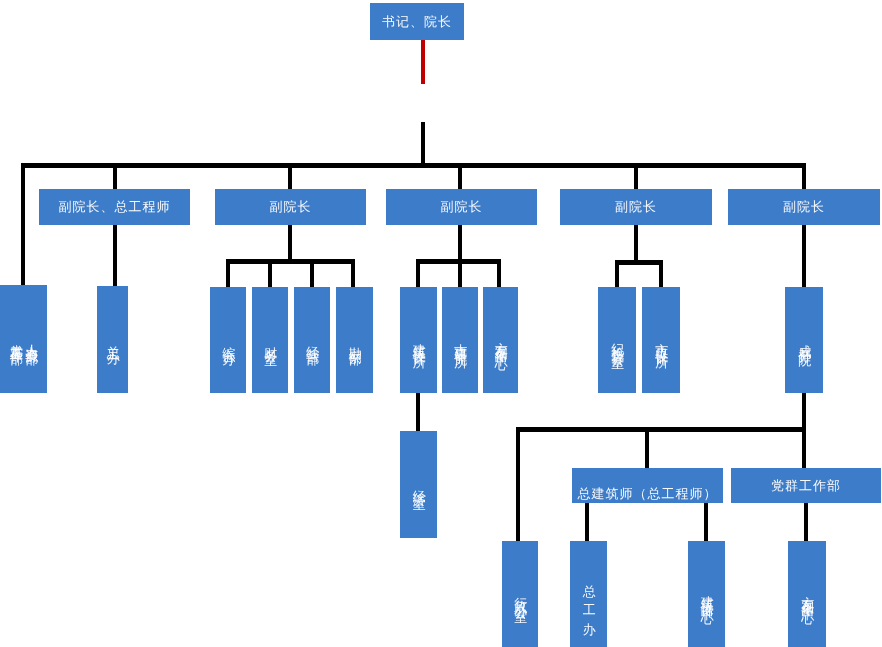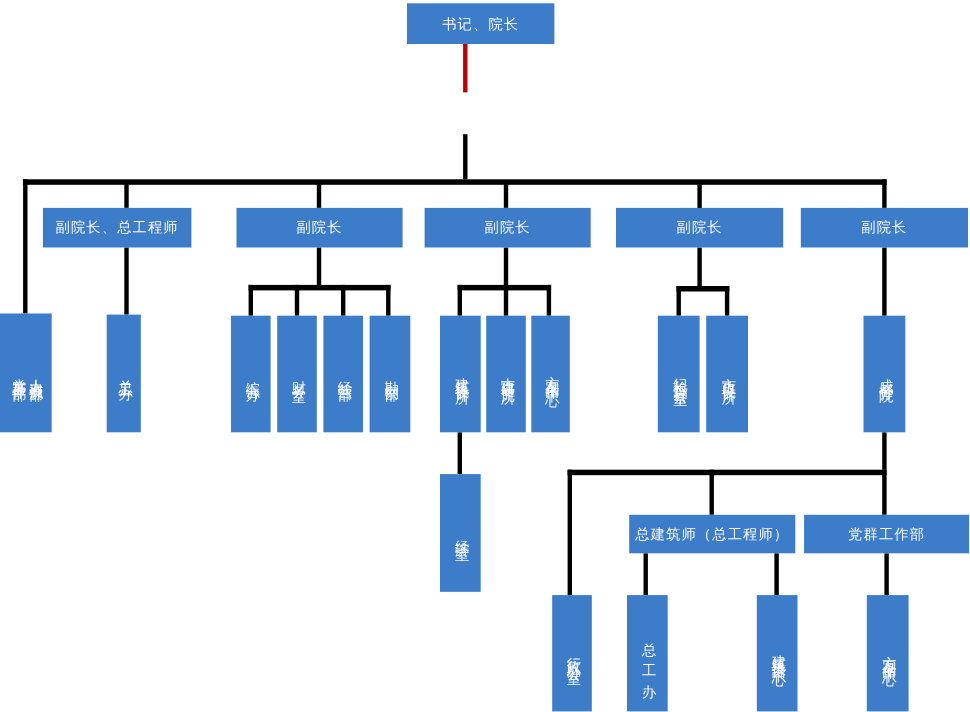--- a/index.html
+++ b/index.html
@@ -68,25 +68,25 @@
   <div class="ln" style="left:802px;top:393px;width:4px;height:34px;"></div>
   <div class="ln" style="left:516px;top:427px;width:290px;height:5px;"></div>
   <div class="ln" style="left:516px;top:427px;width:4px;height:114px;"></div>
   <div class="ln" style="left:645px;top:427px;width:4px;height:41px;"></div>
   <div class="ln" style="left:802px;top:427px;width:4px;height:41px;"></div>
 
   <div class="ln" style="left:585px;top:503px;width:4px;height:38px;"></div>
   <div class="ln" style="left:704px;top:503px;width:4px;height:38px;"></div>
   <div class="ln" style="left:804px;top:503px;width:4px;height:38px;"></div>
 
-  <div class="box hbox" style="left:370px;top:3px;width:134px;height:37px;">
+  <div class="box hbox" style="left:370px;top:3px;width:94px;height:37px;">
     <span>书记、院长</span>
   </div>
 
-  <div class="box hbox" style="left:39px;top:189px;width:135px;height:36px;">
+  <div class="box hbox" style="left:39px;top:189px;width:151px;height:36px;">
     <span>副院长、总工程师</span>
   </div>
   <div class="box hbox" style="left:215px;top:189px;width:151px;height:36px;">
     <span>副院长</span>
   </div>
   <div class="box hbox" style="left:386px;top:189px;width:151px;height:36px;">
     <span>副院长</span>
   </div>
   <div class="box hbox" style="left:560px;top:189px;width:152px;height:36px;">
     <span>副院长</span>
@@ -130,21 +130,21 @@
     <span class="vt">市政设计所</span>
   </div>
   <div class="box vbox" style="left:785px;top:287px;width:38px;height:106px;">
     <span class="vt">成都分院</span>
   </div>
 
   <div class="box vbox" style="left:400px;top:431px;width:37px;height:107px;">
     <span class="vt">经济室</span>
   </div>
 
-  <div class="box hbox" style="left:572px;top:468px;width:151px;height:35px;">
+  <div class="box hbox" style="left:572px;top:468px;width:151px;height:35px;align-items:flex-end;">
     <span>总建筑师（总工程师）</span>
   </div>
   <div class="box hbox" style="left:731px;top:468px;width:150px;height:35px;">
     <span>党群工作部</span>
   </div>
 
   <div class="box vbox" style="left:502px;top:541px;width:36px;height:106px;">
     <span class="vt">行政办公室</span>
   </div>
   <div class="box vbox" style="left:570px;top:541px;width:37px;height:106px;">

